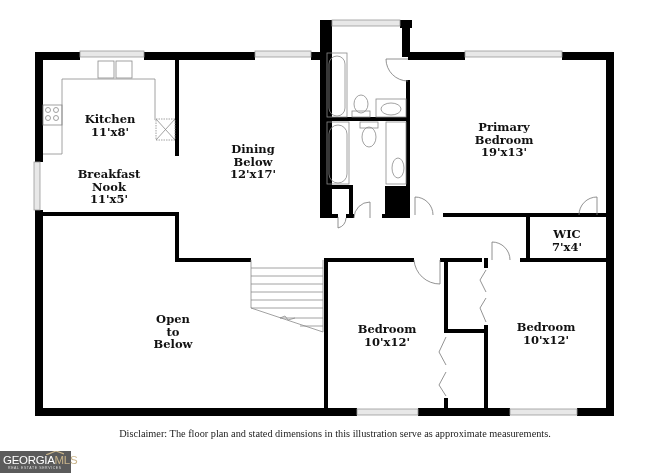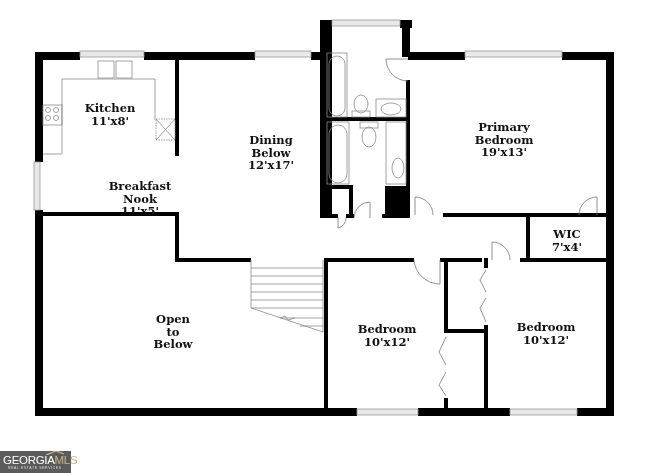--- a/index.html
+++ b/index.html
@@ -149,30 +149,30 @@
     <path class="door" d="M446 337 L439 352 L446 365 M446 372 L439 385 L446 396"></path>
   </g>
 
   <g>
     <path class="thin" d="M251 260 V308 L323 332 M323 260 V332"></path>
     <path class="thin" d="M251 268 H323 M251 276 H323 M251 284 H323 M251 292 H323 M251 300 H323 M251 308 H323 M280 318 H323 M300 326 H323"></path>
     <path class="thin" d="M280 318 L285 316 L288 320 L295 318"></path>
   </g>
 </svg>
 
-<div class="label" style="left:110px; top:102px;">
+<div class="label" style="left:110px; top:113px;">
   <div>Kitchen</div>
   <div>11'x8'</div>
 </div>
-<div class="label" style="left:109px; top:180px;margin-left:31px;">
+<div class="label" style="left:109px; top:168px;">
   <div>Breakfast</div>
   <div>Nook</div>
   <div>11'x5'</div>
 </div>
-<div class="label" style="left:253px; top:134px;margin-left:18px;">
+<div class="label" style="left:253px; top:143px;">
   <div>Dining</div>
   <div>Below</div>
   <div>12'x17'</div>
 </div>
 <div class="label" style="left:504px; top:121px;">
   <div>Primary</div>
   <div>Bedroom</div>
   <div>19'x13'</div>
 </div>
 <div class="label" style="left:567px; top:228px;">
@@ -187,20 +187,21 @@
 <div class="label" style="left:387px; top:323px;">
   <div>Bedroom</div>
   <div>10'x12'</div>
 </div>
 <div class="label" style="left:546px; top:321px;">
   <div>Bedroom</div>
   <div>10'x12'</div>
 </div>
 
 <div class="disclaimer">
+  <div>Disclaimer: The floor plan and stated dimensions in this illustration serve as approximate measurements.</div>
 </div>
 
 <div class="logo">
   <svg class="roof" viewBox="0 0 18 4">
       <path d="M0 4 L10 0 L18 3" fill="none" stroke="#c9b48a" stroke-width="1.2"></path>
     </svg>
   <div class="main"><span>GEORGIA</span><span class="mls">MLS</span></div>
   <div class="sub">REAL ESTATE SERVICES</div>
 </div>
 

